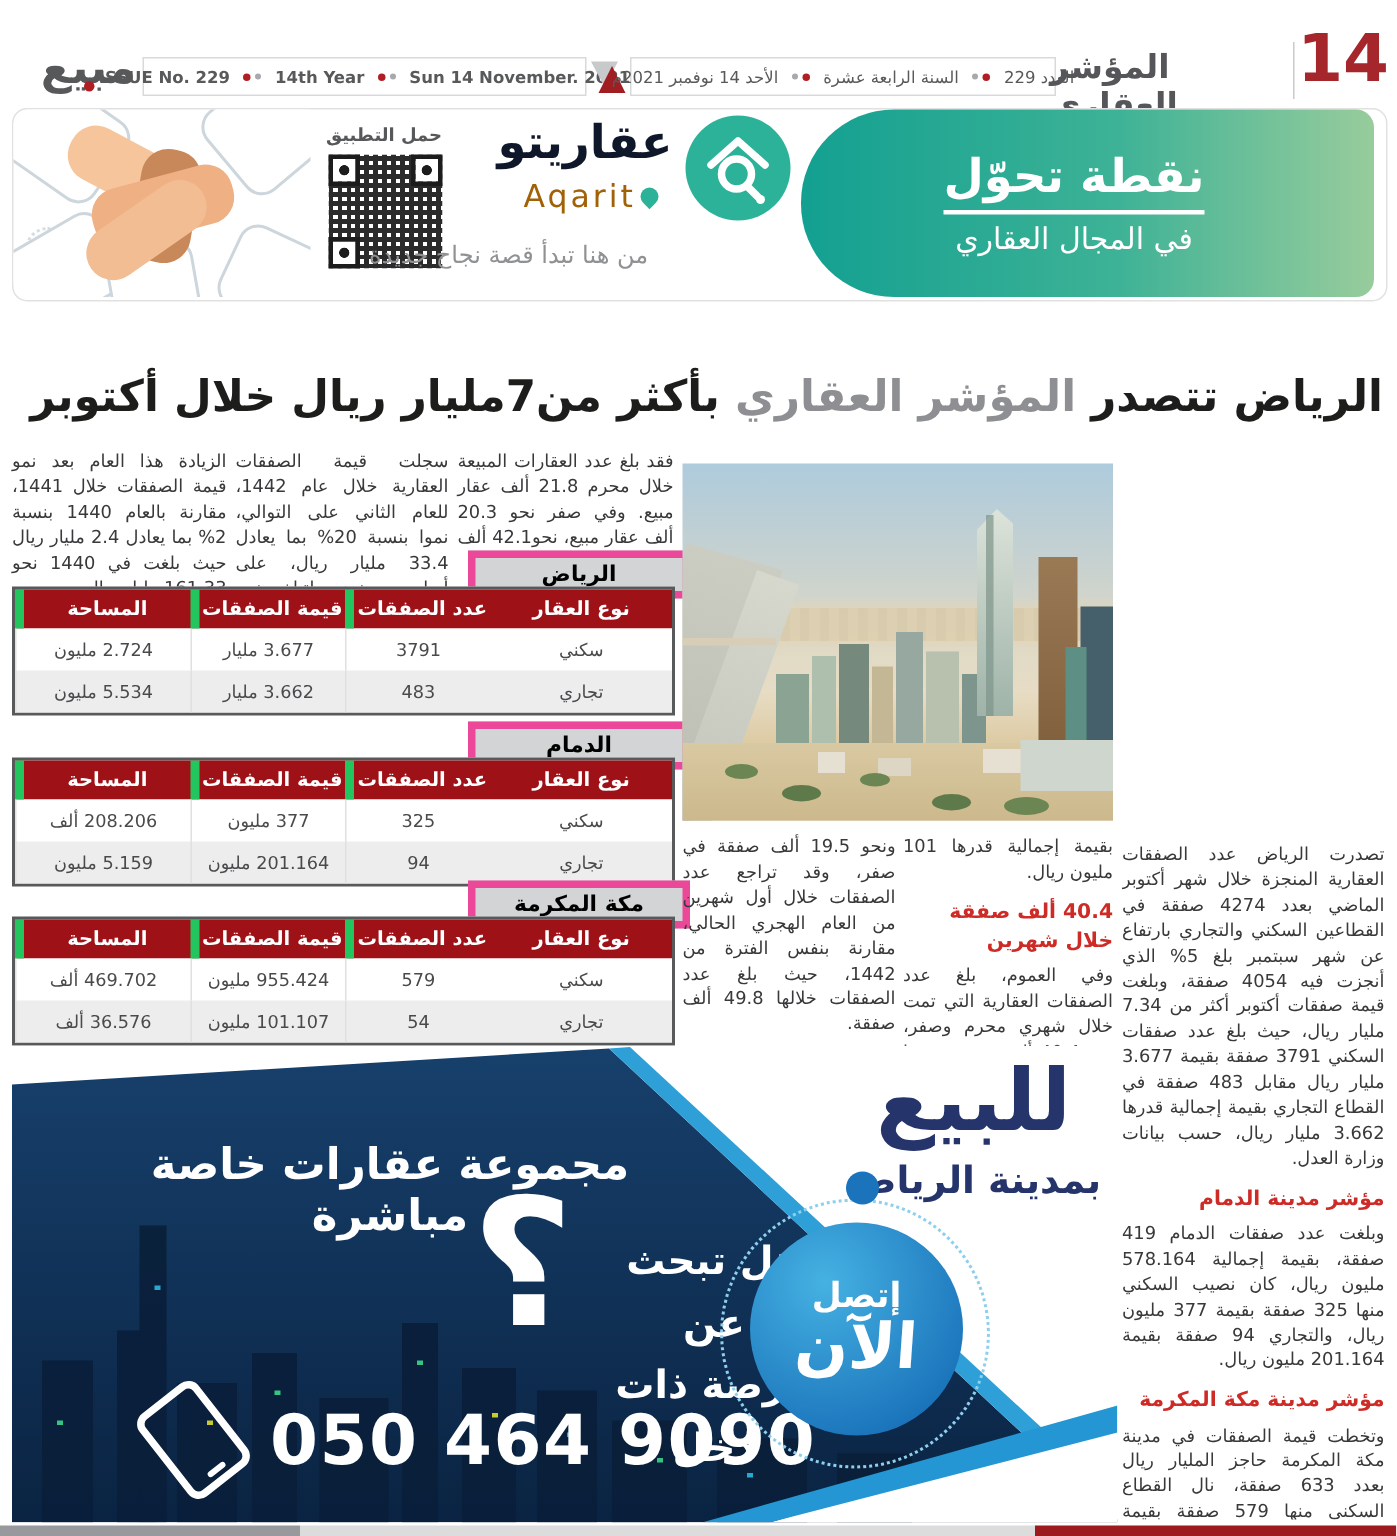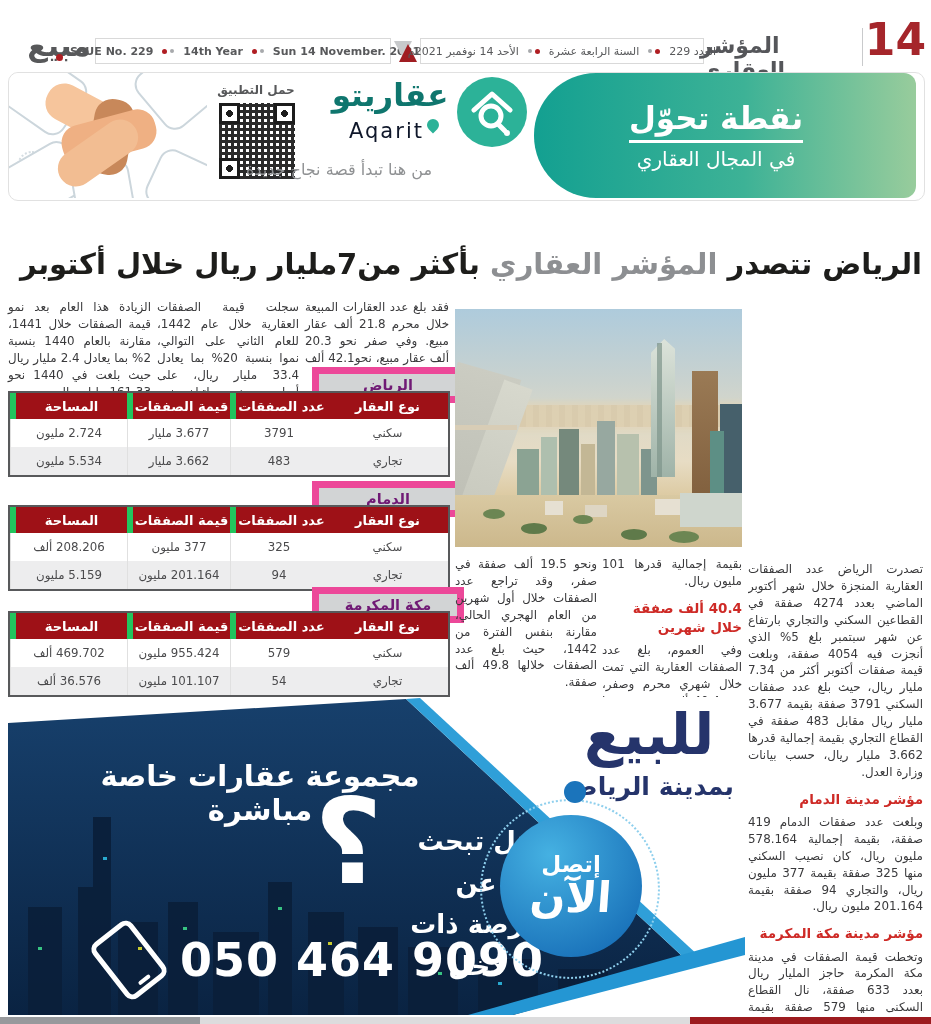--- a/index.html
+++ b/index.html
@@ -30,22 +30,22 @@
   .sleeve{position:absolute;background:#fff;border:2px solid #ccd6dc;border-radius:14px;}
   .hand{position:absolute;border-radius:18px;}
   .ringdec{position:absolute;border:2px dotted #d5dde2;border-radius:50%;}
   .dl-label{left:207px;top:10px;width:80px;text-align:center;font-size:12px;font-weight:bold;color:#57585a;}
   .qr{left:210px;top:30px;width:76px;height:76px;background:
       repeating-linear-gradient(90deg,#2b2b2b 0 3px,transparent 3px 6px),
       repeating-linear-gradient(0deg,#2b2b2b 0 3px,#fff 3px 6px);outline:4px solid #fff;}
   .qc{position:absolute;width:15px;height:15px;border:3px solid #1c1c1c;
       background:radial-gradient(circle,#1c1c1c 30%,#fff 34%);}
   .qc1{left:0;top:0;} .qc2{right:0;top:0;} .qc3{left:0;bottom:0;}
-  .brand-ar{left:318px;top:4px;width:126px;text-align:center;font-size:31px;font-weight:bold;color:#0f766e;}
-  .brand-en{left:330px;top:46px;width:110px;direction:ltr;text-align:center;font-size:21px;letter-spacing:2px;color:#0f172a;display:flex;justify-content:center;gap:2px;}
+  .brand-ar{left:318px;top:4px;width:126px;text-align:center;font-size:31px;font-weight:bold;color:#0f172a;}
+  .brand-en{left:330px;top:46px;width:110px;direction:ltr;text-align:center;font-size:21px;letter-spacing:2px;color:#a16207;display:flex;align-items:center;justify-content:center;gap:2px;}
   .pin{display:inline-block;width:12px;height:12px;background:#2cb298;border-radius:50% 50% 50% 0;transform:rotate(-45deg);margin-left:1px;}
   .icon-circle{left:447px;top:3px;width:72px;height:72px;}
   .tagline{left:210px;top:87px;width:240px;text-align:center;font-size:16px;color:#8f9193;}
   .blob{left:525px;top:0;width:382px;height:125px;border-radius:62px 12px 12px 62px;
         background:linear-gradient(90deg,#13a091 0%,#3db296 55%,#98cc9c 100%);
         display:flex;flex-direction:column;align-items:center;justify-content:center;padding-right:18px;box-sizing:border-box;}
   .blob-l1{font-size:31px;font-weight:bold;color:#fff;}
   .blob-l1 span{border-bottom:3px solid #fff;padding-bottom:4px;}
   .blob-l2{font-size:20px;color:#fff;margin-top:11px;}
 
@@ -55,21 +55,21 @@
   .headline .gray{color:#8d8f92;}
 
   
   .art{font-size:11.9px;line-height:1.42;color:#39393b;text-align:justify;}
   .colA{left:8px;top:299px;width:143px;}
   .colB{left:157px;top:299px;width:142px;}
   .colC{left:305px;top:299px;width:144px;}
   .subhead{color:#ce2a26;font-weight:bold;font-size:13.5px;margin:9px 0 5px;text-align:right;}
 
   
-  .tab{width:138px;height:22px;background:#d2d4d5;border:7px solid #ec4899;color:#701a75;
+  .tab{width:138px;height:22px;background:#d2d4d5;border:5px solid #ec4899;color:#000000;
        font-weight:bold;font-size:14.5px;display:flex;align-items:center;justify-content:center;}
   .stat-table{width:442px;border:2px solid #58595b;background:#fff;box-sizing:border-box;}
   .t-head{display:flex;background:#9e1117;color:#fff;font-weight:bold;font-size:13px;height:26px;}
   .t-head .th{display:flex;align-items:center;justify-content:center;box-sizing:border-box;}
   .t-head .th + .th{border-left:6px solid #22c55e;}
   .t-row{display:flex;height:28px;font-size:11.8px;color:#4a4a4c;}
   .t-row .td{display:flex;align-items:center;justify-content:center;box-sizing:border-box;}
   .t-row .td + .td{border-left:1px solid #e0e0e0;}
   .t-row0{background:#fff;} .t-row1{background:#ededee;}
   .th:nth-child(1),.td:nth-child(1){width:121px;}

